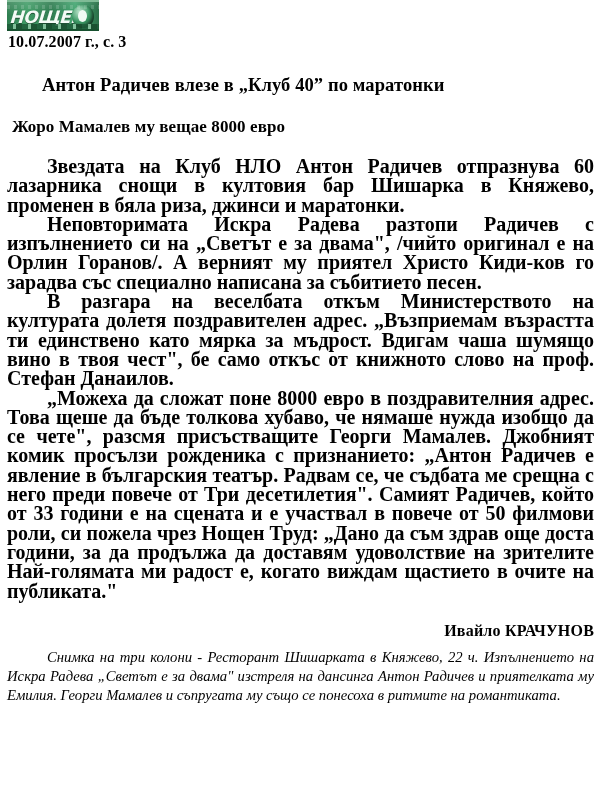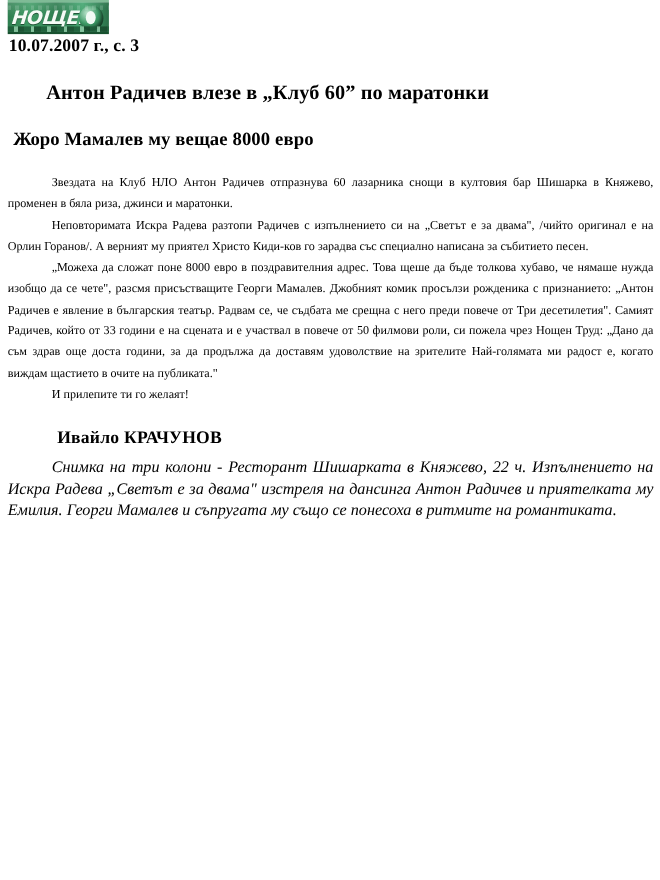--- a/index.html
+++ b/index.html
@@ -116,37 +116,39 @@
     line-height: 20px;
     margin: 21px 0 0 6px;
     letter-spacing: 0.1px;
   }
 
   
   .body-block {
     margin-top: 20px;
   }
   .para {
-    font-size: 11px;
+    font-size: 20px;
     line-height: 19.3px;
     text-align: justify;
     text-justify: inter-word;
     text-indent: 40px;
     margin: 0;
     padding: 0 0 0 1px;
     -webkit-hyphens: none;
     hyphens: none;
+    font-weight: bold;
   }
 
   .byline {
     font-weight: 700;
     font-size: 16px;
     line-height: 19px;
     margin: 20px 0 0 46px;
     letter-spacing: 0.2px;
+    text-align: right;
   }
 
   .caption-block {
     margin-top: 8px;
   }
   .caption {
     font-style: italic;
     font-size: 14.7px;
     line-height: 19.3px;
     text-align: justify;
@@ -162,29 +164,29 @@
 <div class="page">
 
   <div class="masthead">
     <span class="masthead-wordmark">НОЩЕН</span>
     <span class="masthead-orb"></span>
     <span class="masthead-strip"></span>
   </div>
 
   <div class="issue-line">10.07.2007 г., с. 3</div>
 
-  <h1 class="headline">Антон Радичев влезе в „Клуб 60” по маратонки</h1>
+  <h1 class="headline">Антон Радичев влезе в „Клуб 40” по маратонки</h1>
 
   <h2 class="subhead">Жоро Мамалев му вещае 8000 евро</h2>
 
   <div class="body-block">
     <p class="para">Звездата на Клуб НЛО Антон Радичев отпразнува 60 лазарника снощи в култовия бар Шишарка в Княжево, променен в бяла риза, джинси и маратонки.</p>
     <p class="para">Неповторимата Искра Радева разтопи Радичев с изпълнението си на „Светът е за двама", /чийто оригинал е на Орлин Горанов/. А верният му приятел Христо Киди-ков го зарадва със специално написана за събитието песен.</p>
+    <p class="para">В разгара на веселбата откъм Министерството на културата долетя поздравителен адрес. „Възприемам възрастта ти единствено като мярка за мъдрост. Вдигам чаша шумящо вино в твоя чест", бе само откъс от книжното слово на проф. Стефан Данаилов.</p>
     <p class="para">„Можеха да сложат поне 8000 евро в поздравителния адрес. Това щеше да бъде толкова хубаво, че нямаше нужда изобщо да се чете", разсмя присъстващите Георги Мамалев. Джобният комик просълзи рожденика с признанието: „Антон Радичев е явление в българския театър. Радвам се, че съдбата ме срещна с него преди повече от Три десетилетия". Самият Радичев, който от 33 години е на сцената и е участвал в повече от 50 филмови роли, си пожела чрез Нощен Труд: „Дано да съм здрав още доста години, за да продължа да доставям удоволствие на зрителите Най-голямата ми радост е, когато виждам щастието в очите на публиката."</p>
-    <p class="para">И прилепите ти го желаят!</p>
   </div>
 
   <div class="byline">Ивайло КРАЧУНОВ</div>
 
   <div class="caption-block">
     <p class="caption">Снимка на три колони - Ресторант Шишарката в Княжево, 22 ч. Изпълнението на Искра Радева „Светът е за двама" изстреля на дансинга Антон Радичев и приятелката му Емилия. Георги Мамалев и съпругата му също се понесоха в ритмите на романтиката.</p>
   </div>
 
 </div>
 

